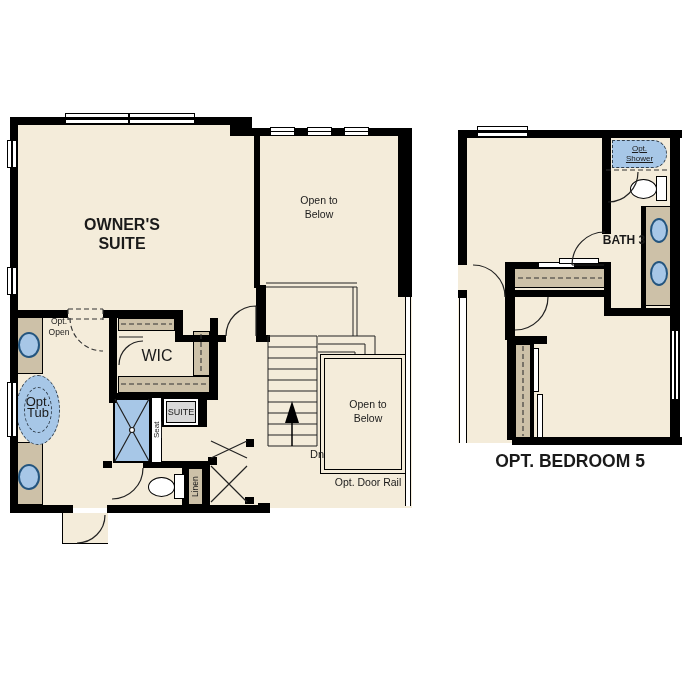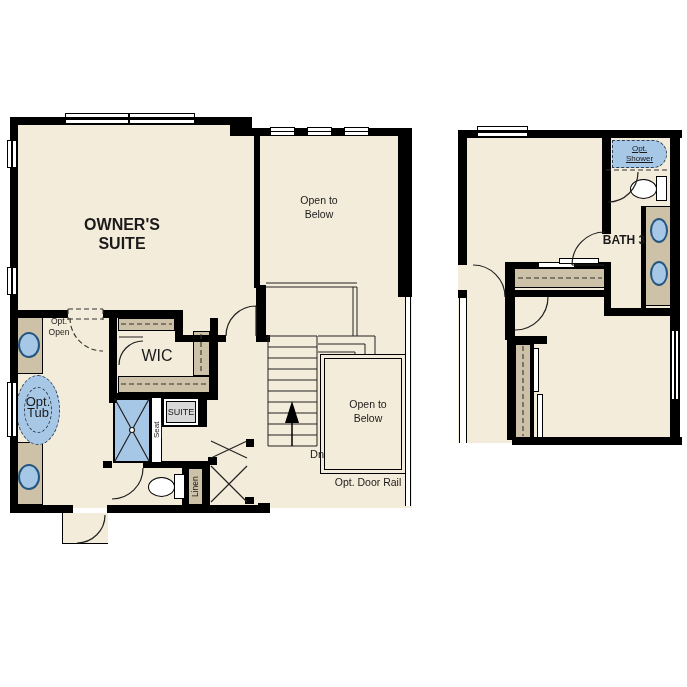--- a/index.html
+++ b/index.html
@@ -141,20 +141,21 @@
 
     <div class="fix" style="left:612px;top:140px;width:55px;height:28px;background:#a7c7e7;border:1.5px dashed #33414f;border-radius:0 14px 14px 0;display:flex;align-items:center;justify-content:center;">
       <div class="lbl" style="position:static;width:40px;font-size:8px;line-height:10px;">Opt. Shower</div>
     </div>
     <div class="fix" style="left:656px;top:176px;width:11px;height:25px;background:#fff;border:1.5px solid #000;z-index:4;"></div>
     <div class="fix" style="left:630px;top:179px;width:27px;height:20px;background:#fff;border:1.5px solid #000;border-radius:50%;z-index:4;"></div>
     <div class="sink" style="left:650px;top:218px;width:18px;height:25px;"></div>
     <div class="sink" style="left:650px;top:261px;width:18px;height:25px;"></div>
 
     <div class="lbl bold" style="left:602px;top:233px;width:44px;font-size:12px;line-height:15px;">BATH 3</div>
+    <div class="lbl bold" style="left:458px;top:451px;width:224px;font-size:17.5px;">OPT. BEDROOM 5</div>
   </div>
 
   <svg class="overlay" width="687" height="687" viewBox="0 0 687 687">
     <g fill="none" stroke="#222" stroke-width="1.2">
 
       <path d="M226,336 A30,30 0 0 1 256,306 M256,306 L256,336"></path>
       <path d="M119,337 L143,337 M143,341 A24,24 0 0 0 119,365"></path>
       <path d="M143,468 A31,31 0 0 1 112,499"></path>
       <path d="M211,441 L247,458 M211,458 L247,441"></path>
       <path d="M211,466 L247,502 M211,502 L247,466"></path>

